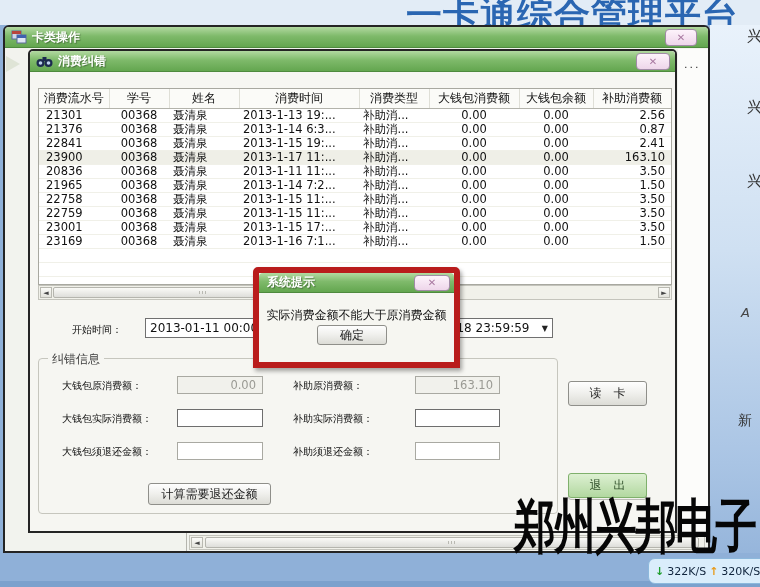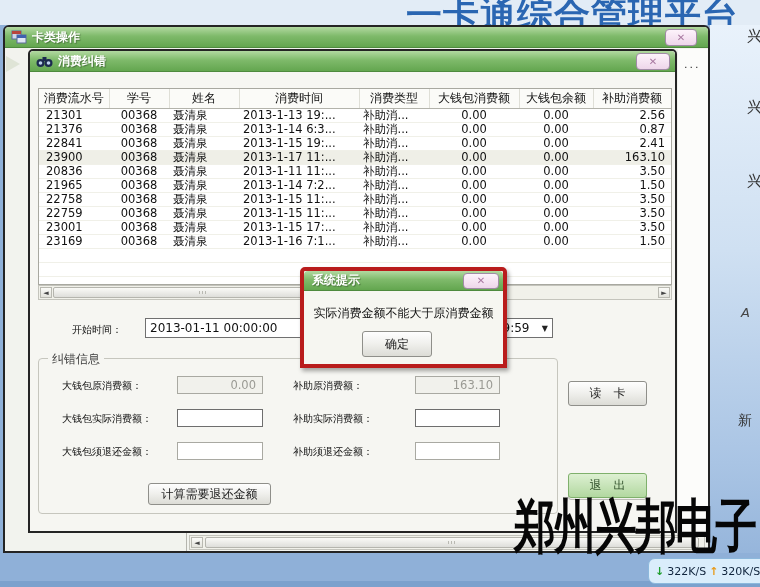--- a/index.html
+++ b/index.html
@@ -54,22 +54,22 @@
 
   .groupbox{position:absolute;left:38px;top:358px;width:520px;height:156px;border:1px solid #c6c6be;border-radius:4px;box-sizing:border-box;}
   .group-label{position:absolute;left:48px;top:351px;font-size:12px;color:#404040;background:#f6f6f2;padding:0 4px;}
 
   .btn{position:absolute;border:1px solid #8f8f8a;border-radius:3px;background:linear-gradient(180deg,#fefefe 0%,#f1f1ee 45%,#dcdcd6 100%);
      font-size:12px;color:#222;display:flex;align-items:center;justify-content:center;box-sizing:border-box;cursor:pointer;}
   .btn.disabled{color:#a8a8a2;background:#f2f2ee;border-color:#bcbcb6;cursor:default;}
   .btn.green{background:linear-gradient(180deg,#ddf0d2,#b2d8a0);border-color:#7fb06c;color:#2f4f2a;}
 
   
-  .dialog{position:absolute;left:253px;top:267px;width:207px;height:101px;background:#f6f6f1;border:4px solid #b91c1c;border-radius:5px 5px 0 0;
-     box-shadow:2px 3px 4px rgba(0,0,0,.35);box-sizing:border-box;z-index:40;margin-left:47px;}
+  .dialog{position:absolute;left:253px;top:267px;width:207px;height:101px;background:#f6f6f1;border:6px solid #b91c1c;border-radius:5px 5px 0 0;
+     box-shadow:2px 3px 4px rgba(0,0,0,.35);box-sizing:border-box;z-index:40;}
   .dialog .msg{position:absolute;left:0;top:34px;width:100%;text-align:center;font-size:12px;color:#111;}
 
   
   .inner-right-strip{position:absolute;left:678px;top:49px;width:30px;height:483px;background:#fcfcfa;
      background-image:repeating-linear-gradient(180deg,transparent 0 12px,#ececе4 12px 13px);}
   .ellipsis{position:absolute;left:684px;top:58px;font-size:11px;color:#333;letter-spacing:2px;}
   .left-strip-mark{position:absolute;left:6px;top:56px;width:0;height:0;border-left:14px solid #d9e0cf;border-top:8px solid transparent;border-bottom:8px solid transparent;opacity:.8;}
 
   .net-widget{position:absolute;left:648px;top:558px;width:120px;height:26px;background:#daedfb;border:1px solid #8cb8dc;border-radius:7px;
      box-sizing:border-box;display:flex;align-items:center;gap:3px;padding:0 6px;font-size:11px;color:#10243c;z-index:50;}
@@ -335,21 +335,21 @@
   <div class="btn" style="left:568px;top:381px;width:79px;height:25px;text-align:center;">读　卡</div>
   <div class="btn disabled" style="left:568px;top:427px;width:79px;height:25px;margin-top:48px;">确　认</div>
   <div class="btn green" style="left:568px;top:473px;width:79px;height:25px;">退　出</div>
 
   <div class="dialog">
     <div class="titlebar" style="height:20px;">
       <span class="title" style="margin-left:2px;">系统提示</span>
     </div>
     <div class="close-btn" style="right:4px;width:34px;height:14px;">✕</div>
     <div class="msg">实际消费金额不能大于原消费金额</div>
-    <div class="btn" style="left:58px;top:60px;width:70px;height:26px;">确定</div>
+    <div class="btn" style="left:58px;top:52px;width:70px;height:20px;">确定</div>
   </div>
 
   <div class="net-widget">
     <span class="arr-down">↓</span>
     <span>322K/S</span>
     <span class="arr-up">↑</span>
     <span>320K/S</span>
   </div>
 
   <div class="watermark">郑州兴邦电子</div>

